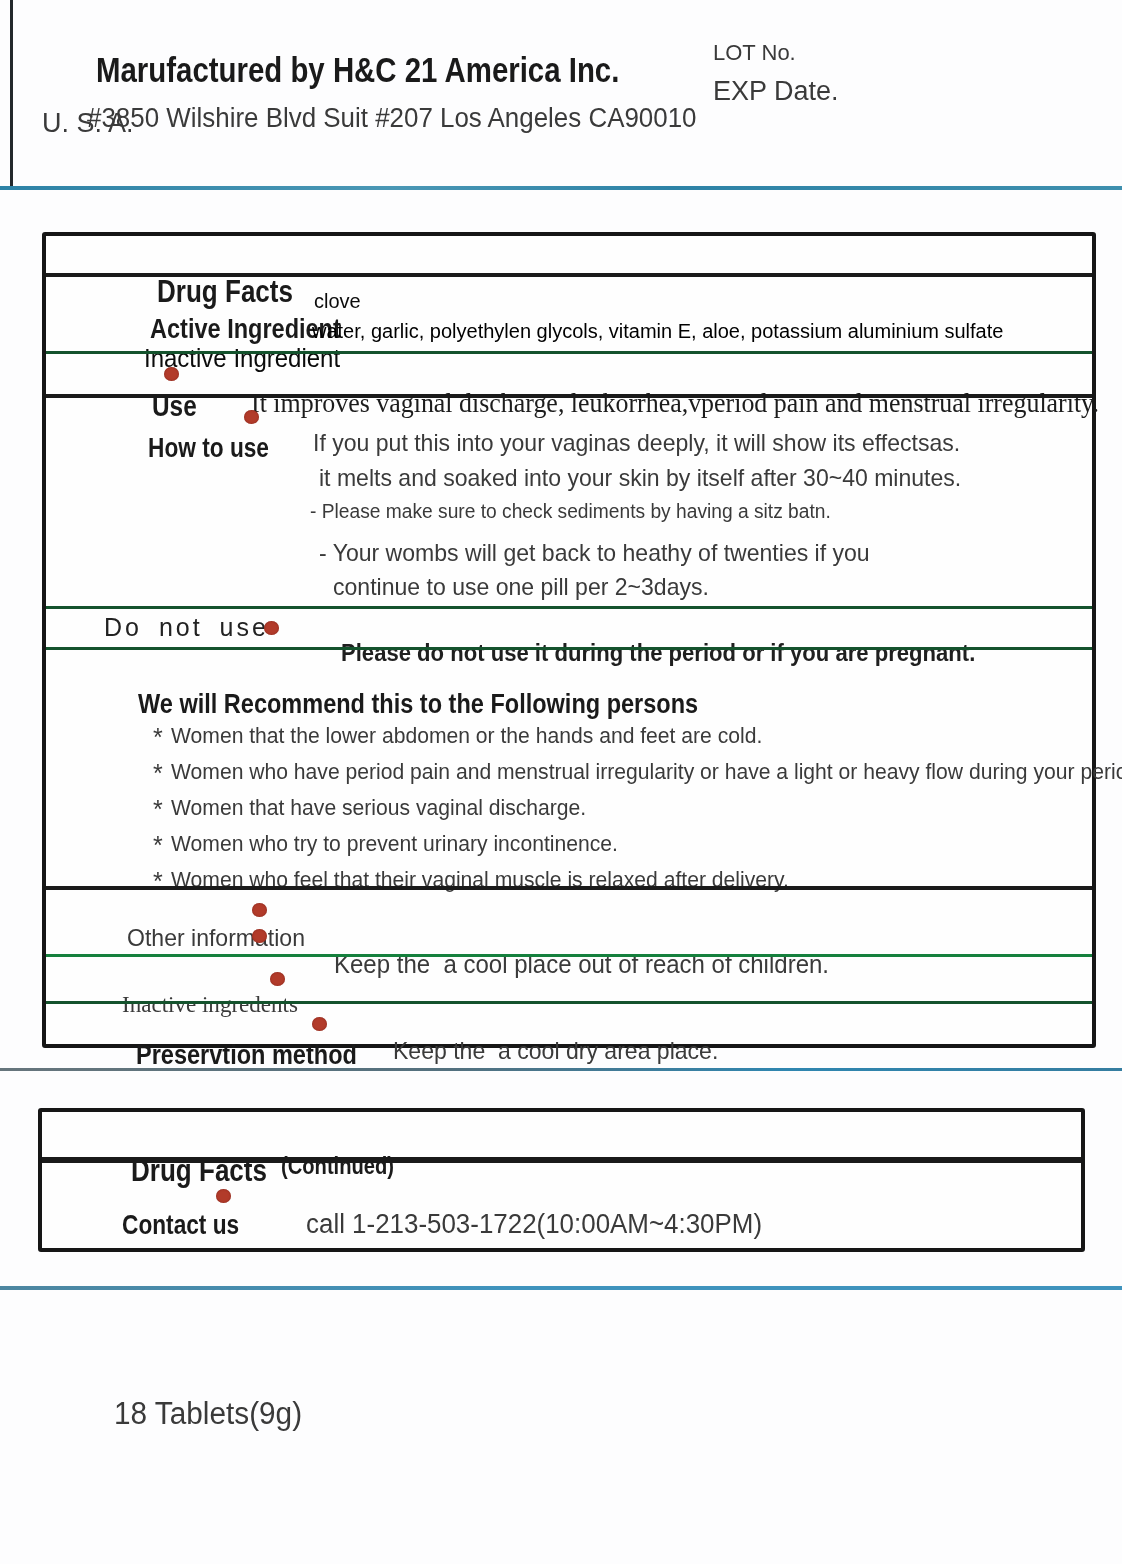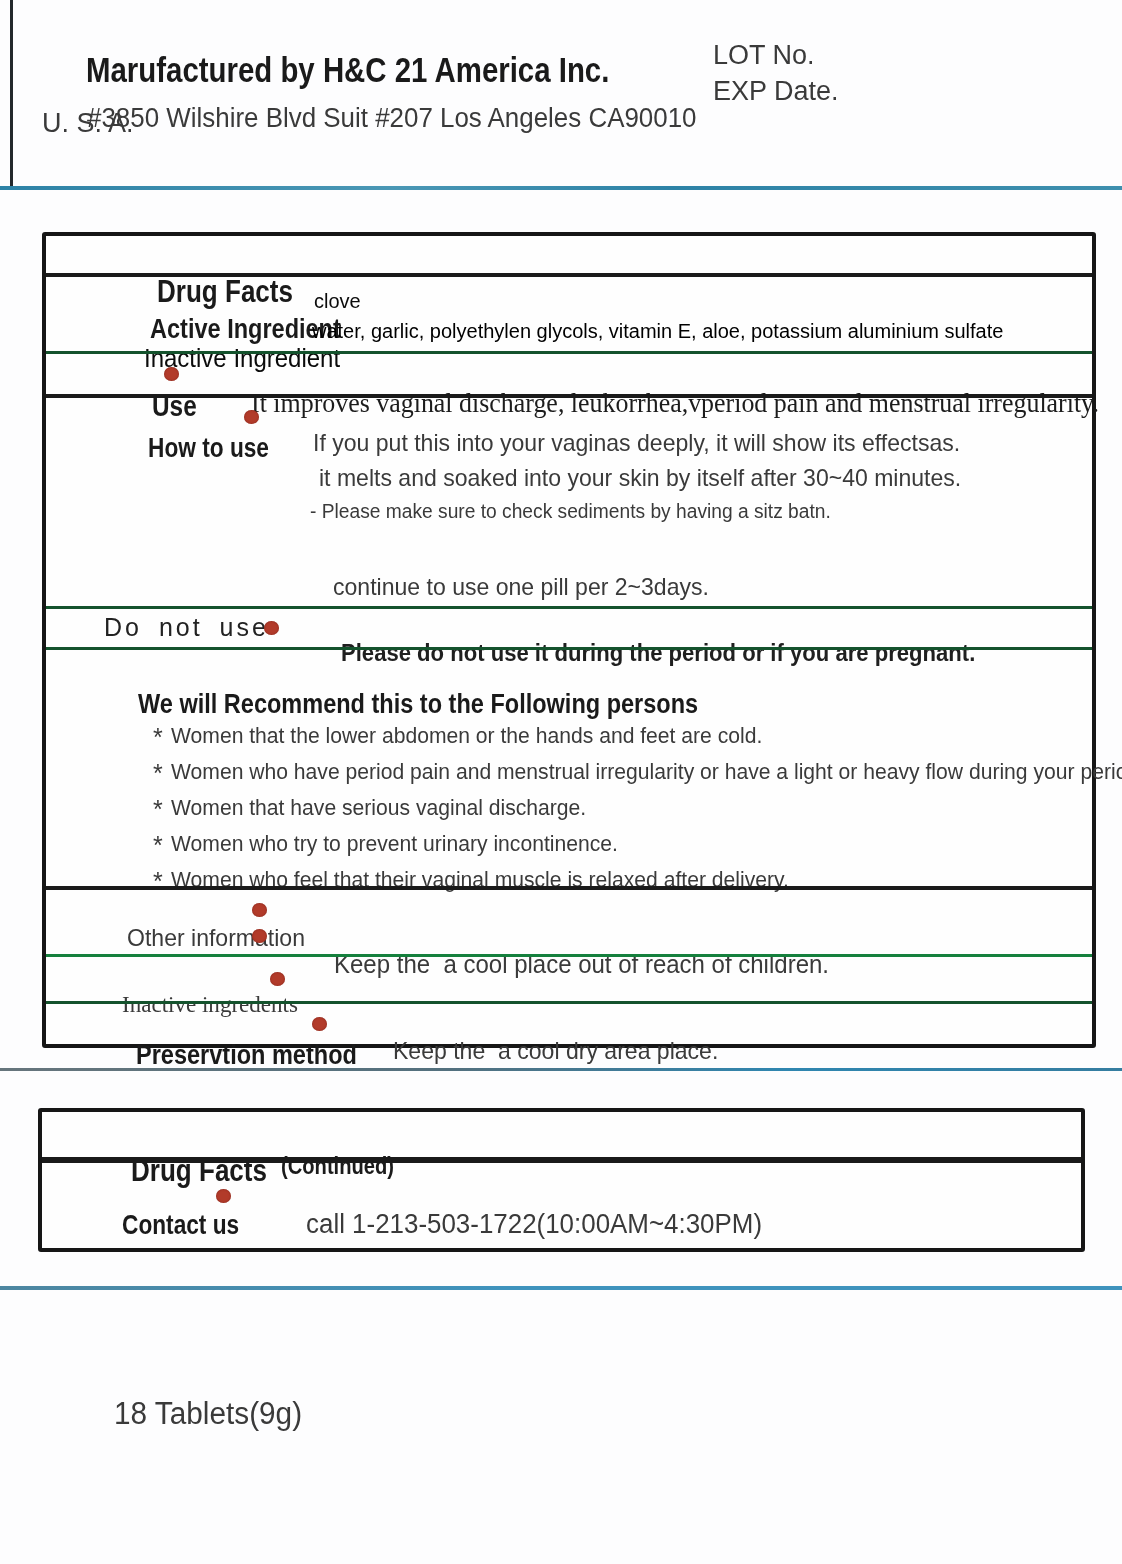--- a/index.html
+++ b/index.html
@@ -27,28 +27,28 @@
   .vline{position:absolute;background:#23282c;}
   .star{display:inline-block;transform:translateY(3px);font-size:25px;color:#3a3a3a;}
 </style>
 </head>
 <body>
 
 <div class="page">
 
   <div>
     <div class="vline" style="left:10px;top:0;width:3px;height:186px;"></div>
-    <span class="abs" style="left:28px;top:10px;font-size:35px;text-align:center;">
+    <span class="abs" style="left:38px;top:10px;font-size:35px;text-align:center;">
       <span class="condb">Marufactured by H&amp;C 21 America Inc.</span>
     </span>
     <span class="abs scan" style="left:42px;top:72px;font-size:27px;">
       <span class="scan-sc">#3850 Wilshire Blvd Suit #207 Los Angeles CA90010</span>
     </span>
     <span class="abs scan" style="left:42px;top:108px;font-size:27px;">U. S. A.</span>
-    <span class="abs scan" style="left:713px;top:40px;font-size:27px;">LOT No.</span>
+    <span class="abs scan" style="left:713px;top:40px;font-size:22px;">LOT No.</span>
     <span class="abs scan" style="left:713px;top:76px;font-size:27px;">EXP Date.</span>
     <div class="tealline" style="top:186px;height:4px;background:linear-gradient(90deg,#2d82a6,#4a97b5 35%,#2d82a6 60%,#3e8fae);"></div>
   </div>
 
   <div class="dfbox" style="left:42px;top:232px;width:1046px;">
 
     <div class="dfrow" style="height:37px;">
       <span class="abs" style="left:42px;top:2px;font-size:31px;">
         <span class="condb">Drug Facts</span>
       </span>
@@ -81,20 +81,23 @@
       </span>
       <span class="bullet" style="left:198px;top:12px;"></span>
       <span class="abs scan" style="left:214px;top:3px;font-size:24px;">
         <span class="scan-sc">If you put this into your vaginas deeply, it will show its effectsas.</span>
       </span>
       <span class="abs scan" style="left:220px;top:38px;font-size:24px;">
         <span class="scan-sc">it melts and soaked into your skin by itself after 30~40 minutes.</span>
       </span>
       <span class="abs scan" style="left:220px;top:79px;font-size:20px;">
         <span class="scan-sc">- Please make sure to check sediments by having a sitz batn.</span>
+      </span>
+      <span class="abs scan" style="left:220px;top:113px;font-size:24px;">
+        <span class="scan-sc">- Your wombs will get back to heathy of twenties if you</span>
       </span>
       <span class="abs scan" style="left:234px;top:147px;font-size:24px;">
         <span class="scan-sc">continue to use one pill per 2~3days.</span>
       </span>
     </div>
 
     <div class="dfrow sep5" style="height:38px;margin-top:20px;">
       <span class="abs" style="left:58px;top:4px;font-size:25px;color:#222;letter-spacing:3px;word-spacing:7px;">Do not use</span>
       <span class="bullet" style="left:218px;top:12px;"></span>
       <span class="abs" style="left:244px;top:4px;font-size:23px;font-weight:700;color:#1f1f1f;">

